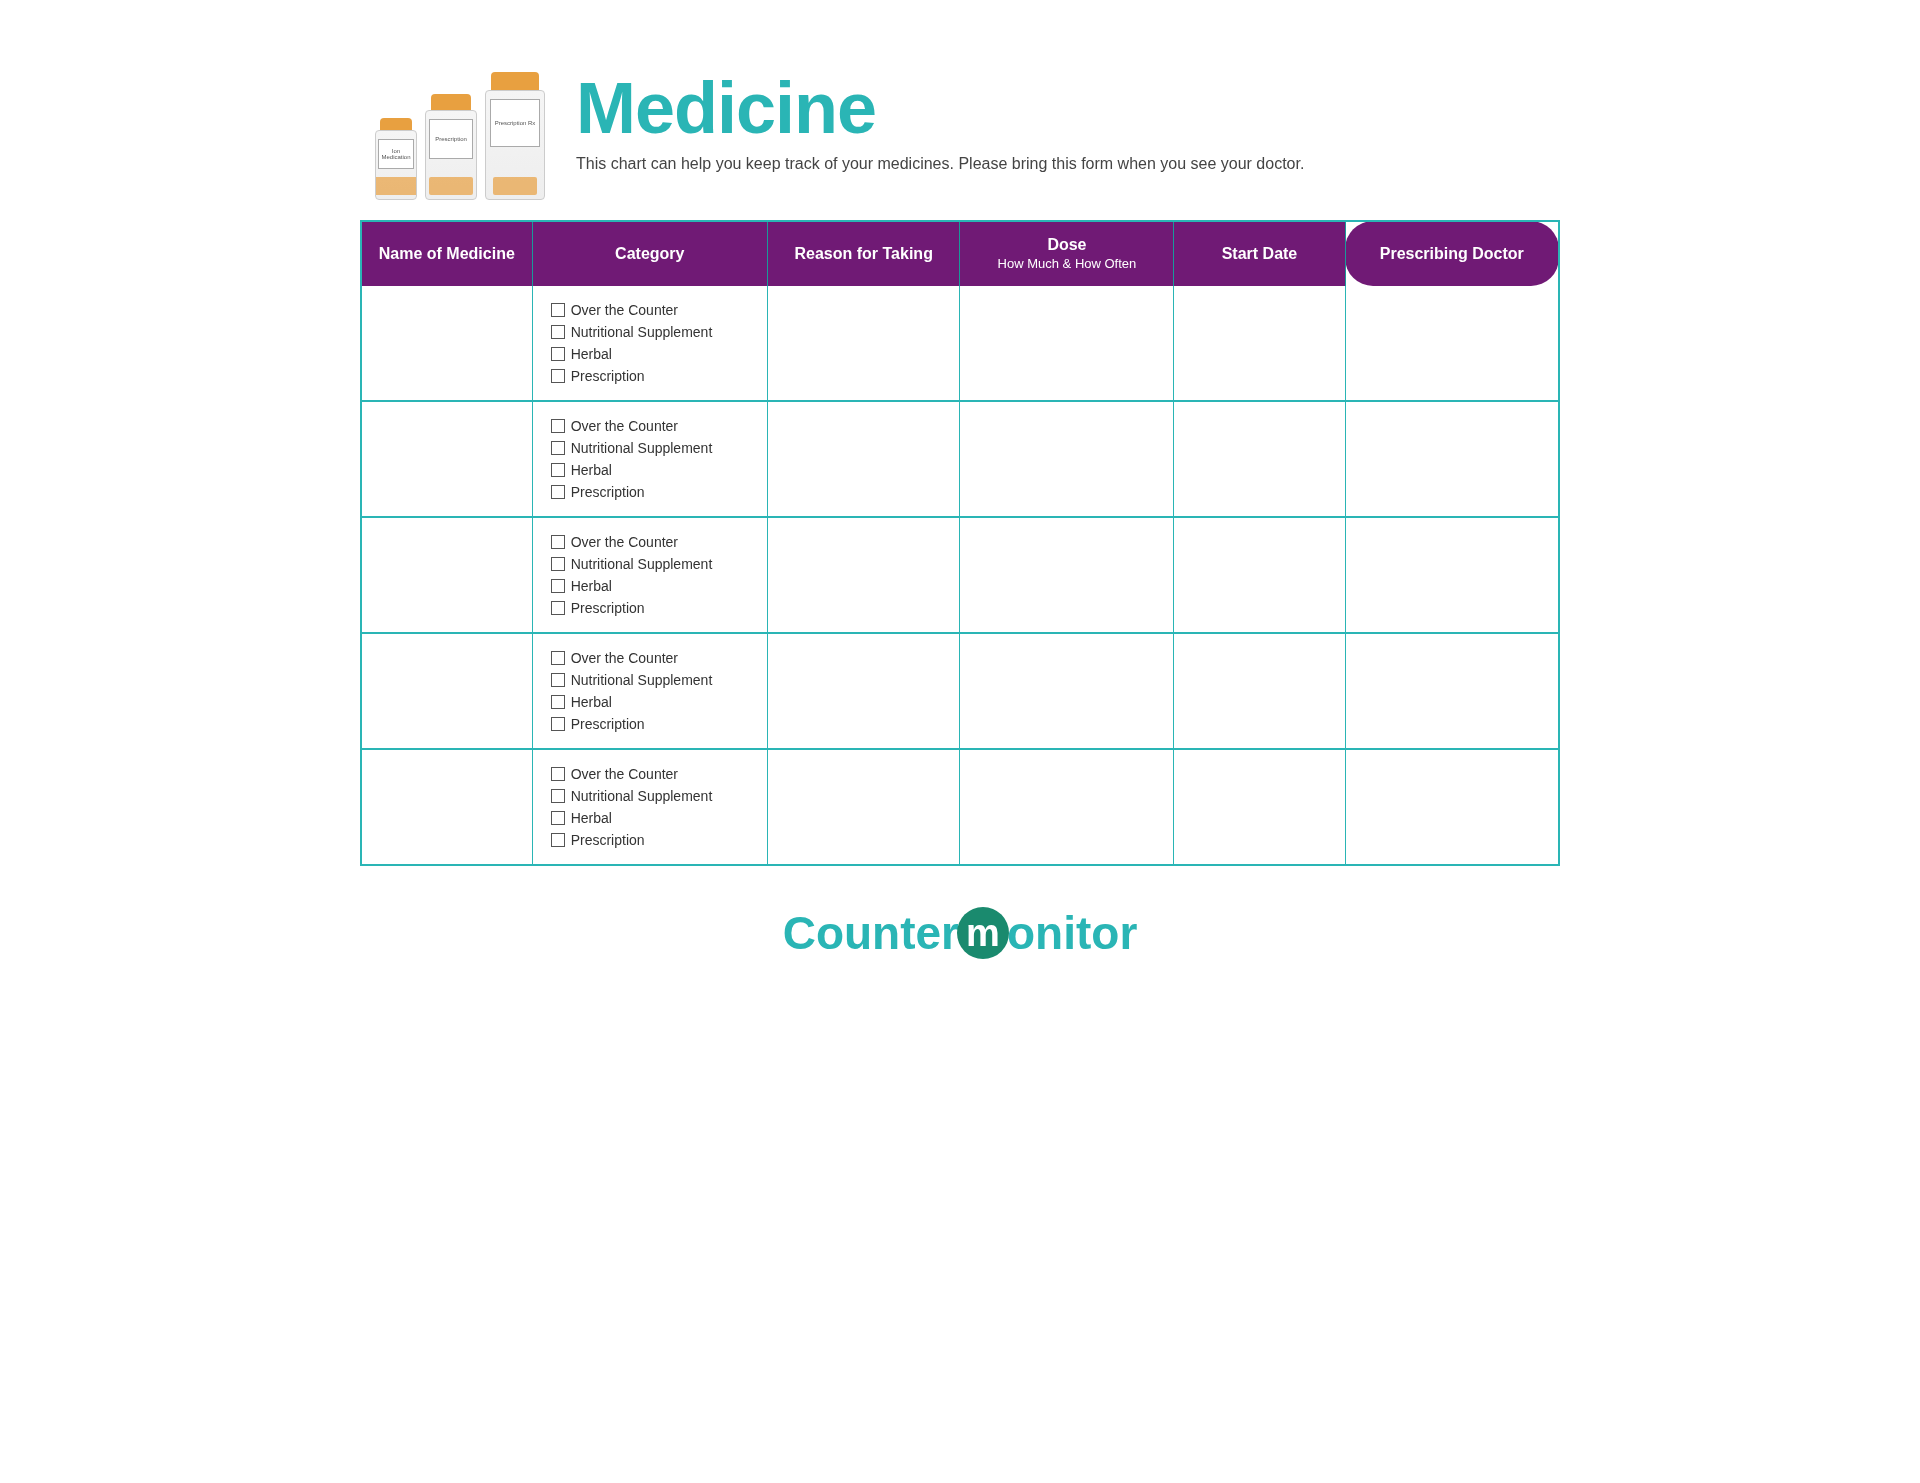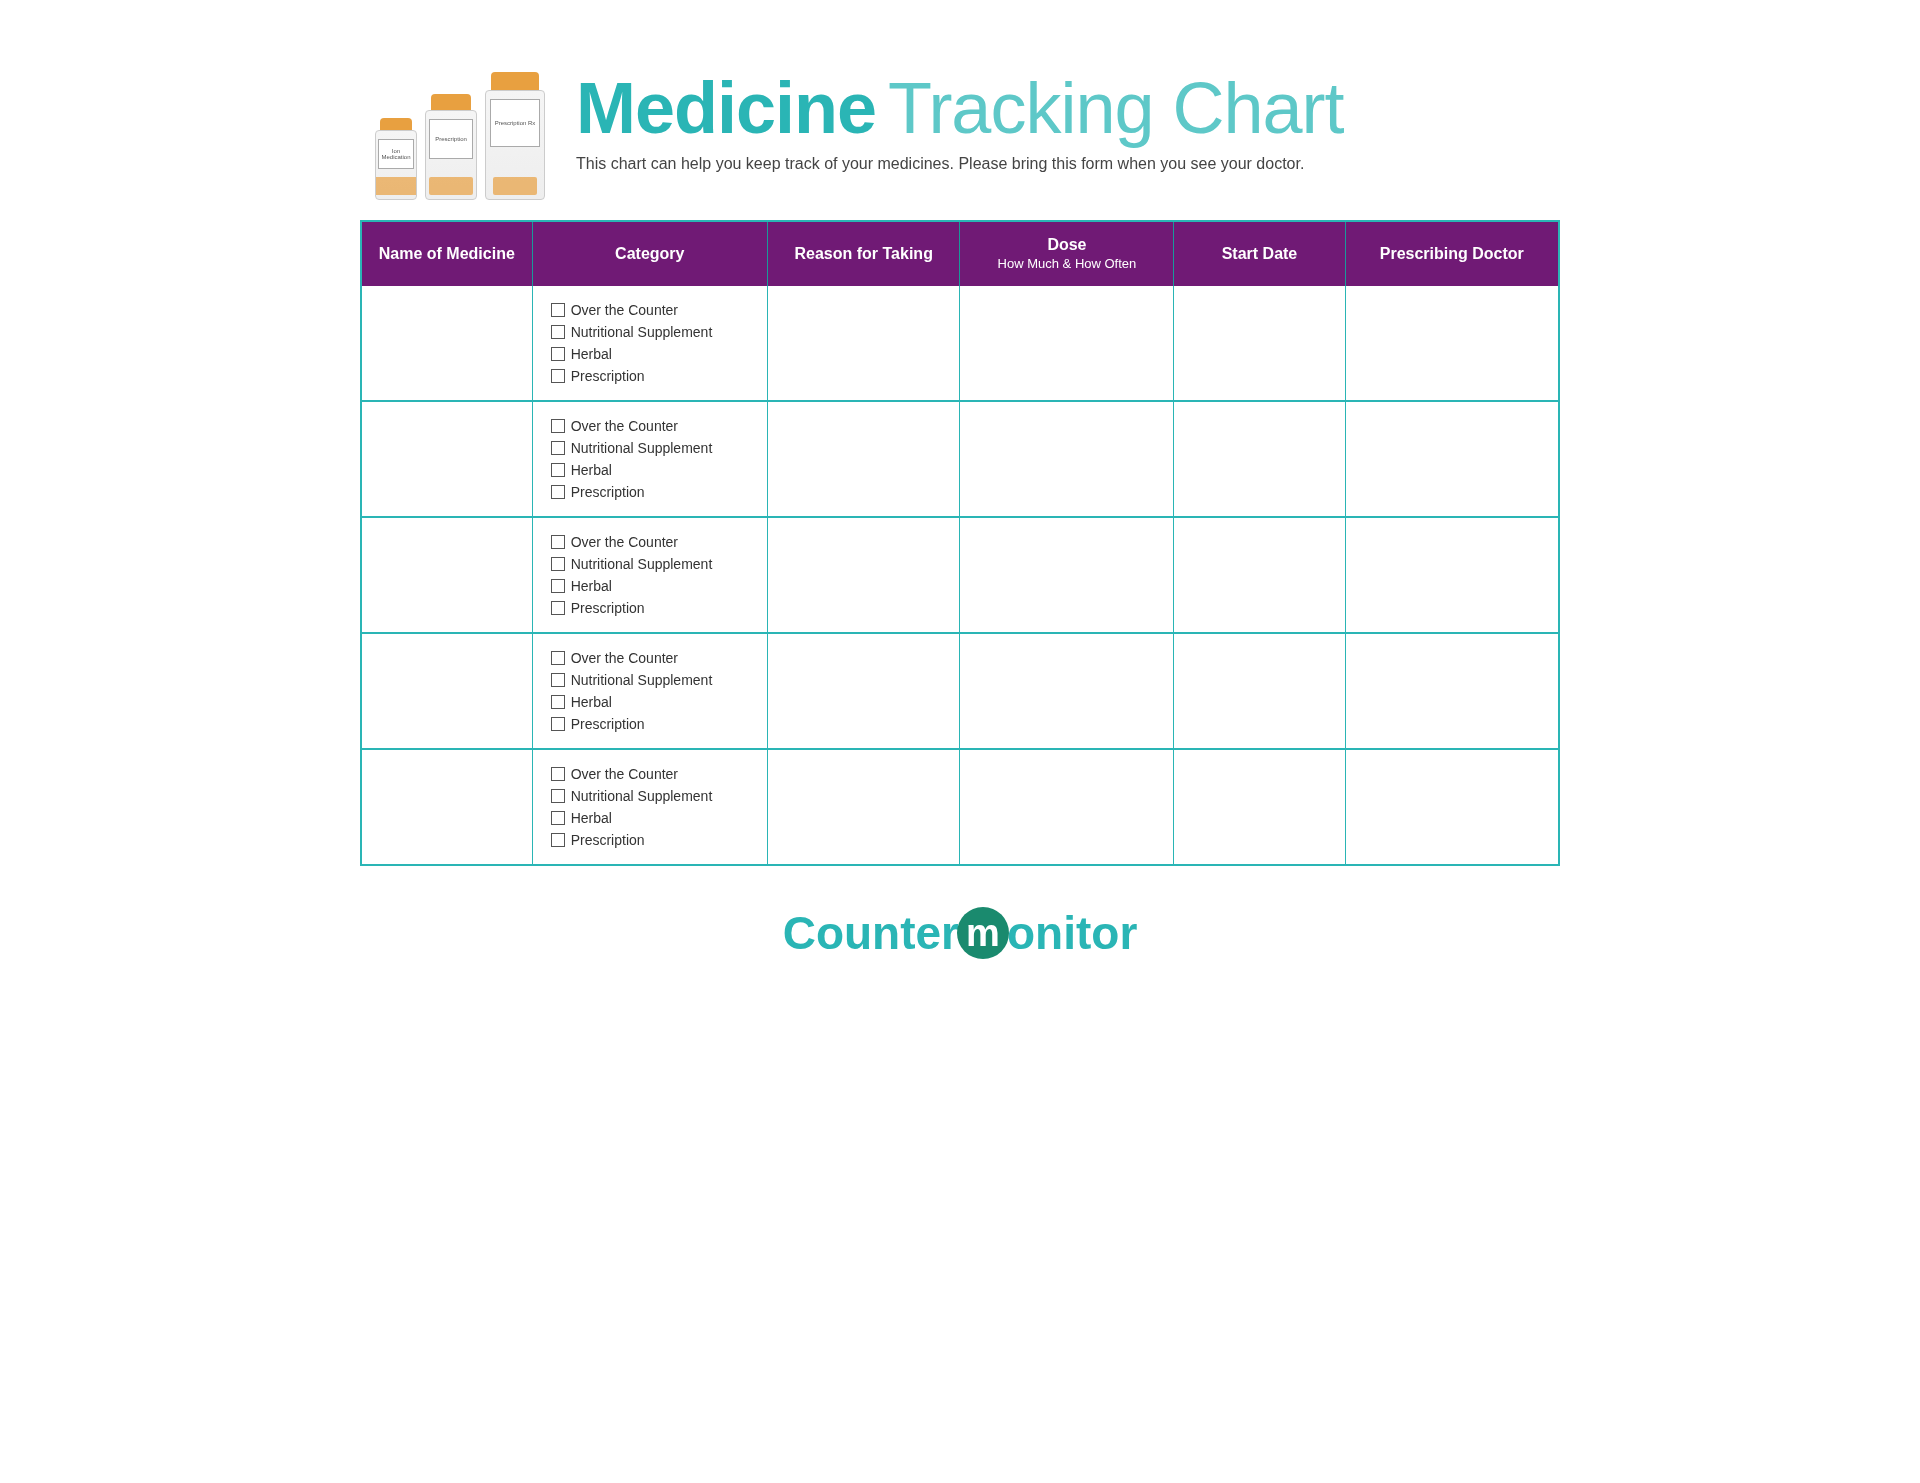--- a/index.html
+++ b/index.html
@@ -134,20 +134,21 @@
     .col-dose {
       width: 200px;
     }
 
     .col-start {
       width: 160px;
     }
 
     .col-doctor {
       width: 200px;
+      border-radius: 28px;
     }
 
     .category-list {
       list-style: none;
       padding: 0;
       margin: 0;
       display: flex;
       flex-direction: column;
       gap: 6px;
     }
@@ -334,21 +335,20 @@
           <div class="bottle-body">
             <div class="bottle-label">Prescription Rx</div>
             <div class="bottle-pills"></div>
           </div>
         </div>
       </div>
     </div>
     <div class="title-area">
       <div class="title-line">
         <span class="title-medicine">Medicine</span>
-        <span class="title-tracking-chart">Tracking Chart</span>
       </div>
       <div class="subtitle">This chart can help you keep track of your medicines. Please bring this form when you see your doctor.</div>
     </div>
   </div>
 
   <table class="medicine-table">
     <thead>
       <tr>
         <th class="col-name">
           <span>Name of Medicine</span>

